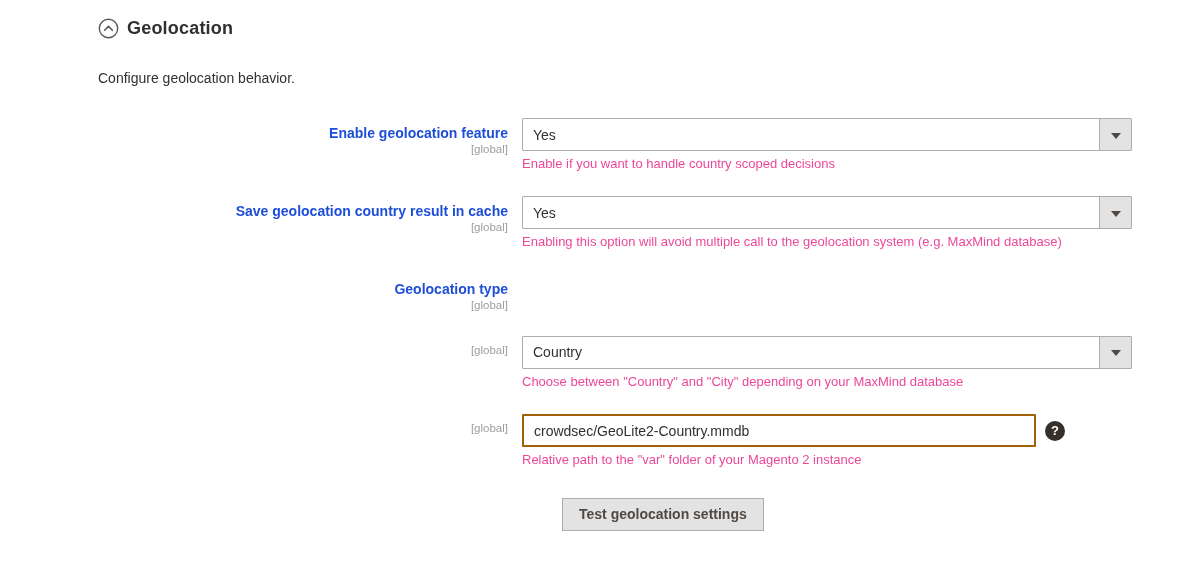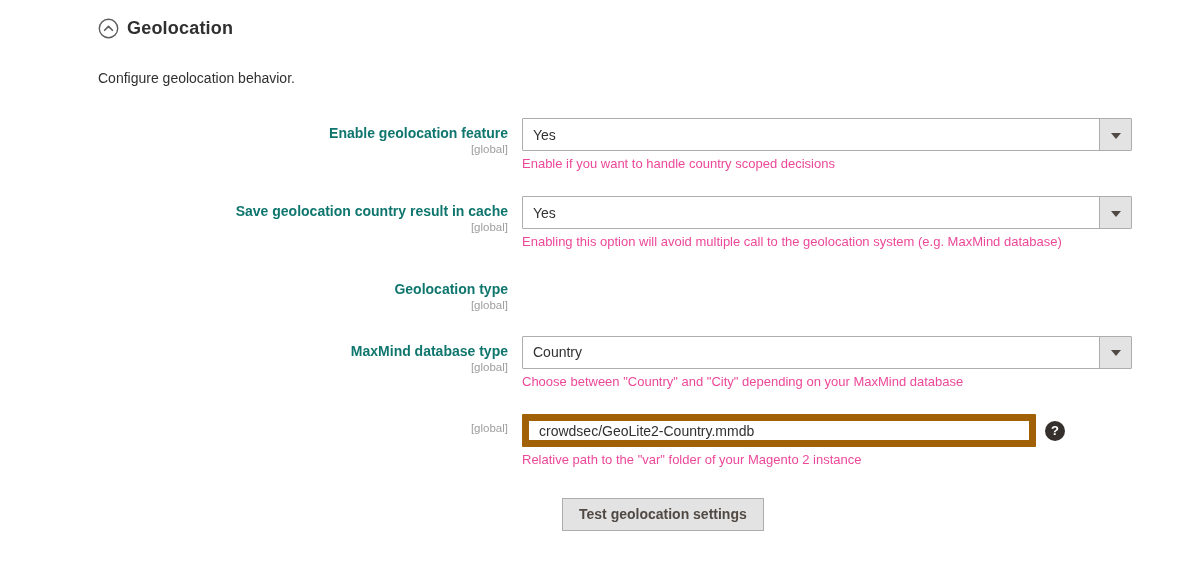--- a/index.html
+++ b/index.html
@@ -45,21 +45,21 @@
   }
   .label-col {
     width: 410px;
     flex: 0 0 410px;
     text-align: right;
     padding-top: 7px;
   }
   .field-label {
     font-size: 14px;
     font-weight: 700;
-    color: #0f766e;
+    color: #1d4ed8;
     line-height: 1.2;
     display: block;
   }
   .field-scope {
     font-size: 11.5px;
     color: #9e9e9e;
     line-height: 1.2;
     display: block;
     margin-top: 1px;
   }
@@ -105,21 +105,21 @@
     border-left: 5px solid transparent;
     border-right: 5px solid transparent;
     border-top: 6px solid #514943;
     margin-top: 2px;
   }
 
   
   .text-input {
     width: 543px;
     height: 33px;
-    border: 7px solid #a16207;
+    border: 2px solid #a16207;
     border-radius: 1px;
     font-size: 14px;
     color: #303030;
     padding: 0 10px;
     font-family: "Liberation Sans", "DejaVu Sans", sans-serif;
     background: #fff;
     outline: none;
   }
 
   
@@ -214,21 +214,20 @@
 
     <div class="field-row">
       <div class="label-col">
         <span class="field-label">Geolocation type</span>
         <span class="field-scope">[global]</span>
       </div>
     </div>
 
     <div class="field-row">
       <div class="label-col">
-        <span class="field-label">MaxMind database type</span>
         <span class="field-scope">[global]</span>
       </div>
       <div class="control-col">
         <div class="select">
           <span class="select-value">Country</span>
           <span class="select-arrow-box">
               <span class="triangle"></span>
             </span>
         </div>
         <div class="field-comment">Choose between "Country" and "City" depending on your MaxMind database</div>

